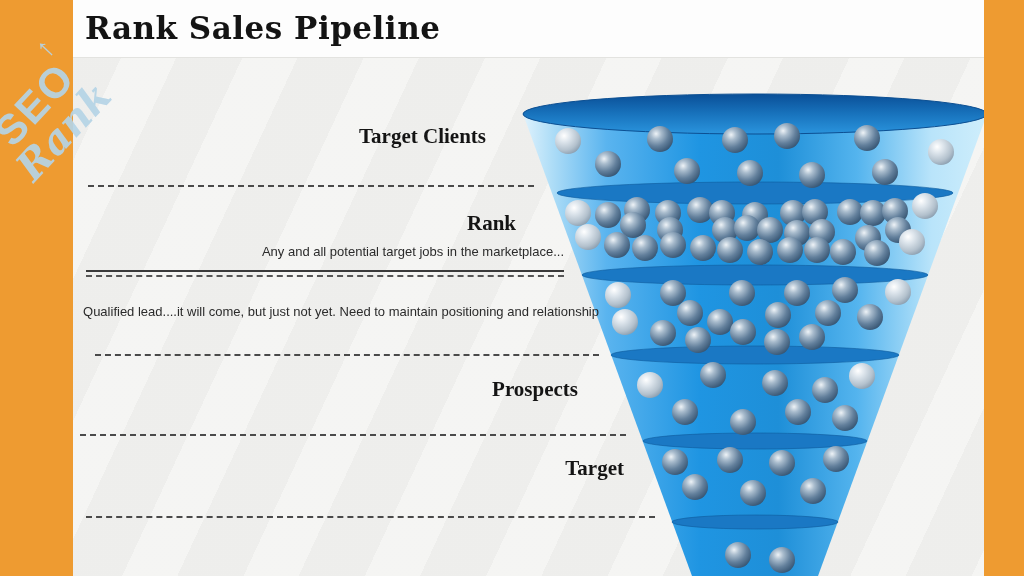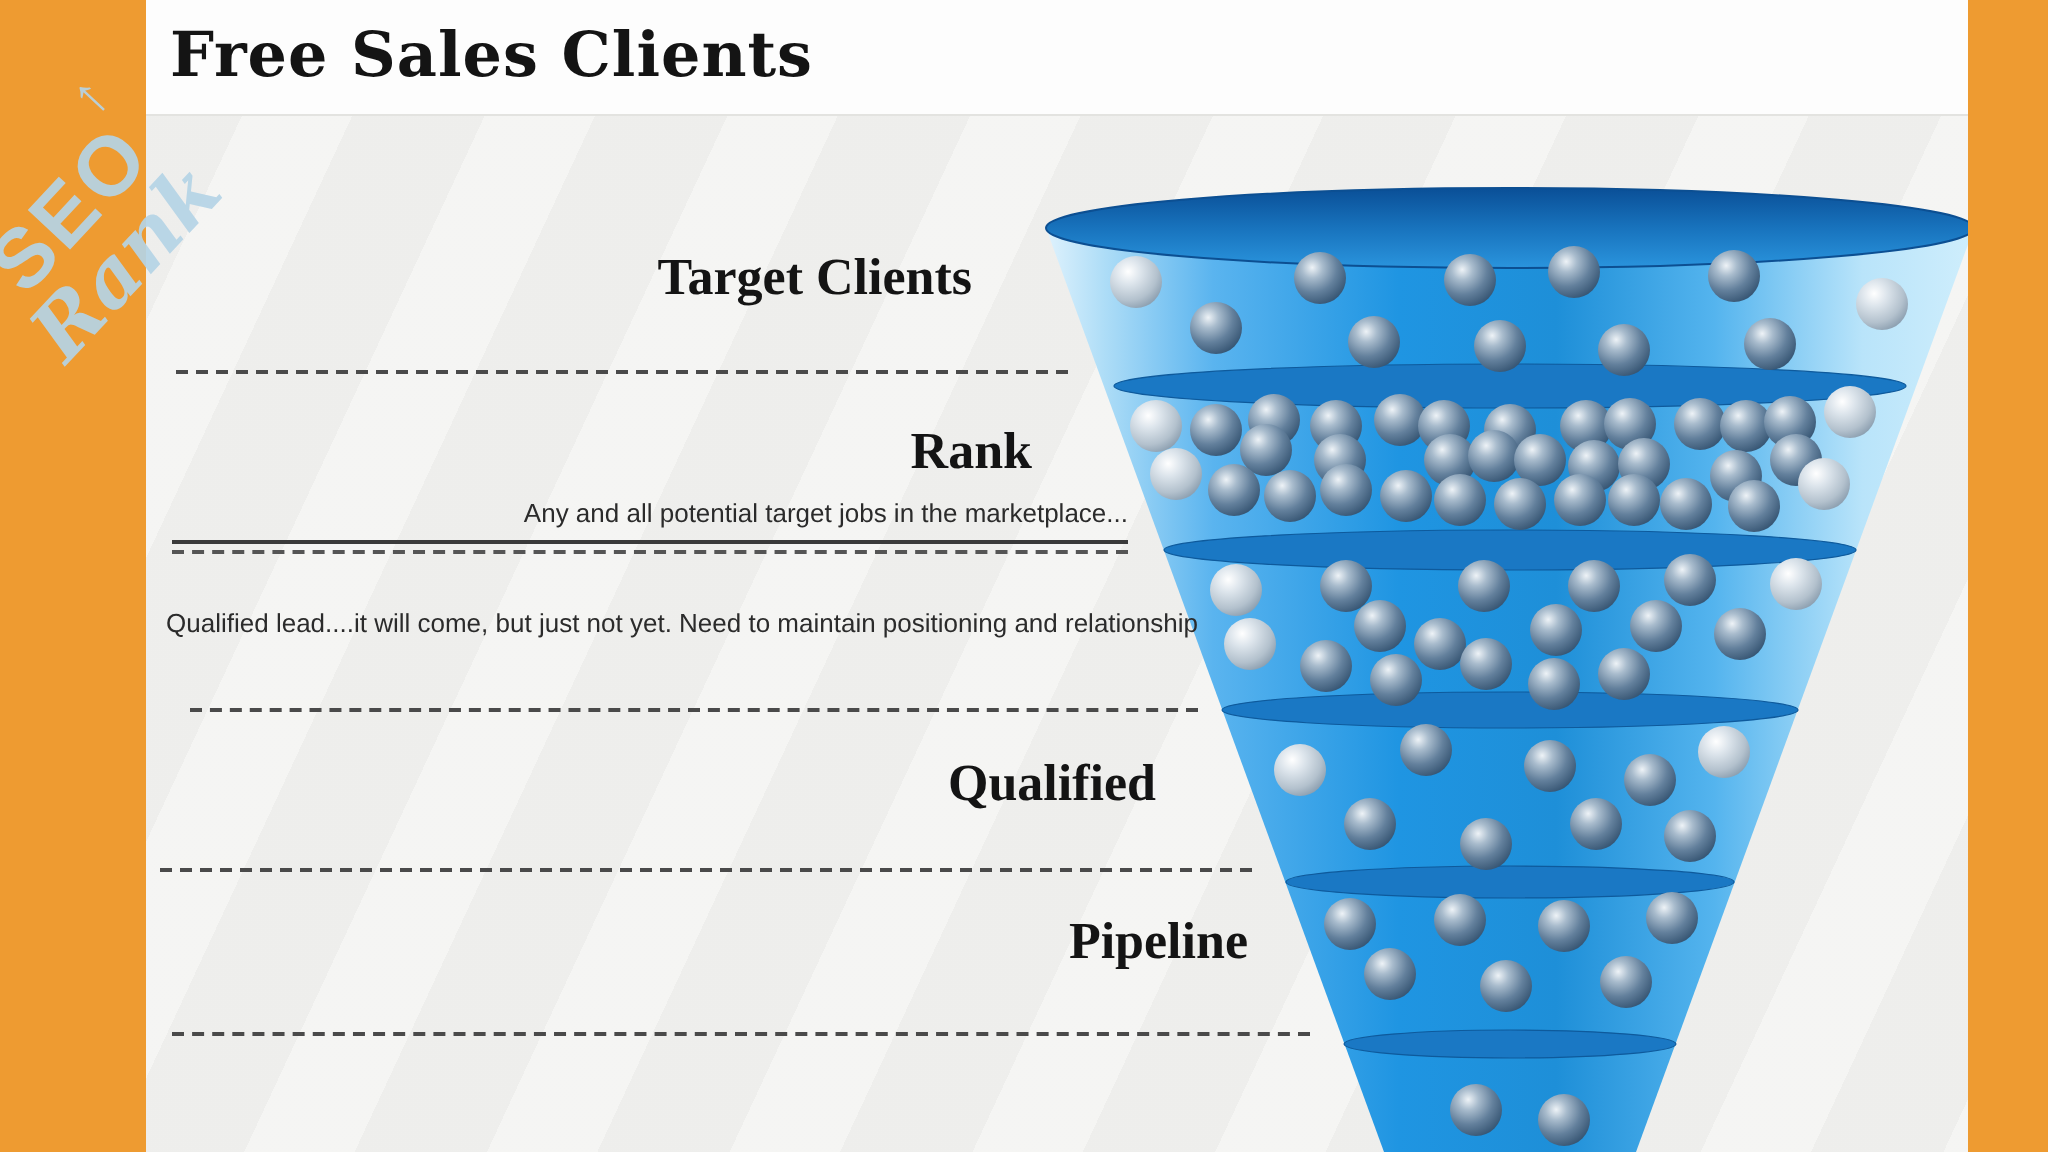--- a/index.html
+++ b/index.html
@@ -42,21 +42,21 @@
   .wm-seo  { display:block; font-size:42px; font-weight:bold; letter-spacing:2px; }
   .wm-rank { display:block; font-size:40px; font-weight:bold; font-style:italic; font-family:"DejaVu Serif", serif; }
 
   
   .funnel-svg { position:absolute; left:0; top:-57px; z-index:1; pointer-events:none; }
 
   
   .stage { position:absolute; text-align:right; z-index:3; }
   .stage-heading {
     font-family:"Liberation Serif", serif; font-weight:bold;
-    font-size:26px; color:#141414; white-space:nowrap;
+    font-size:21px; color:#141414; white-space:nowrap;
   }
   .stage-desc { margin-top:8px; font-size:13px; color:#2b2b2b; white-space:nowrap; }
   .s1 { top:67px;  right:490px; }
   .s2 { top:154px; right:460px; }
   .s3 { top:239px; right:425px; }
   .s4 { top:320px; right:398px; }
   .s5 { top:399px; right:372px; }
   .s6 { top:486px; right:392px;margin-top:32px; }
   .s1 .stage-heading, .s2 .stage-heading, .s3 .stage-heading, .s4 .stage-heading { padding-right:48px; }
   .s5 .stage-heading { padding-right:28px; }
@@ -69,21 +69,21 @@
   .l3 { top:297px; left:95px; width:504px; }
   .l4 { top:377px; left:80px; width:546px; }
   .l5 { top:459px; left:86px; width:569px; }
 </style>
 </head>
 <body>
 
 <div class="canvas">
 
   <div class="title-bar">
-    <h1>Free Sales Clients</h1>
+    <h1>Rank Sales Pipeline</h1>
   </div>
 
   <div class="content">
 
     <svg class="funnel-svg" width="1024" height="576" viewBox="0 0 1024 576">
       <defs>
         <linearGradient id="fbody" x1="0" y1="0" x2="1" y2="0">
           <stop offset="0" stop-color="#dff2fd"></stop>
           <stop offset="0.06" stop-color="#b0def7"></stop>
           <stop offset="0.18" stop-color="#5ab4ef"></stop>
@@ -225,26 +225,26 @@
       <div class="stage-desc">Any and all potential target jobs in the marketplace...</div>
     </div>
     <div class="stage-line l2 double"></div>
 
     <div class="stage s3">
       <div class="stage-desc">Qualified lead....it will come, but just not yet. Need to maintain positioning and relationship</div>
     </div>
     <div class="stage-line l3"></div>
 
     <div class="stage s4">
-      <div class="stage-heading">Qualified</div>
+      <div class="stage-heading">Prospects</div>
     </div>
     <div class="stage-line l4"></div>
 
     <div class="stage s5">
-      <div class="stage-heading">Pipeline</div>
+      <div class="stage-heading">Target</div>
     </div>
     <div class="stage-line l5"></div>
 
     <div class="stage s6">
       <div class="stage-heading">Win/Loss</div>
     </div>
 
   </div>
 
   <div class="border-left"></div>

